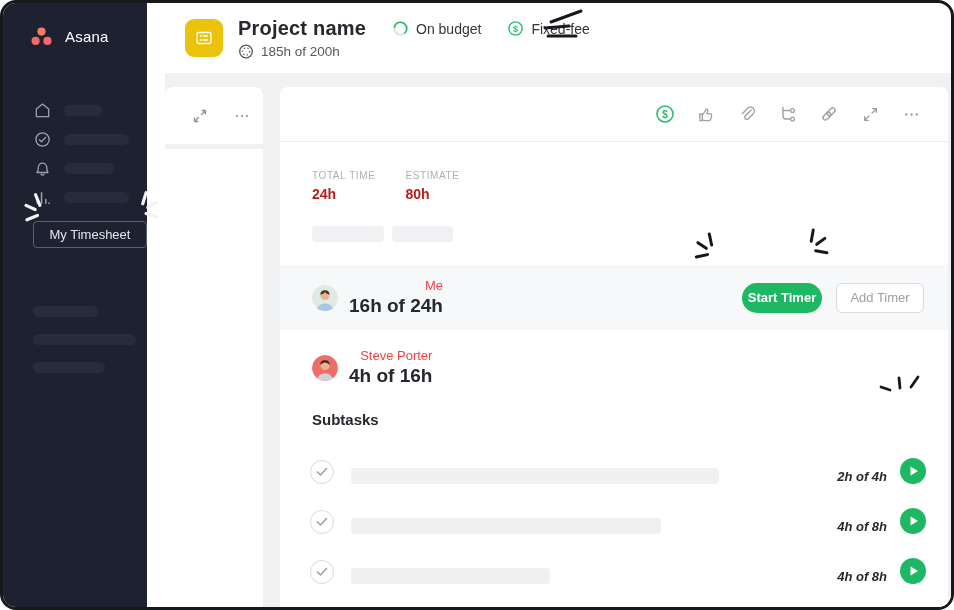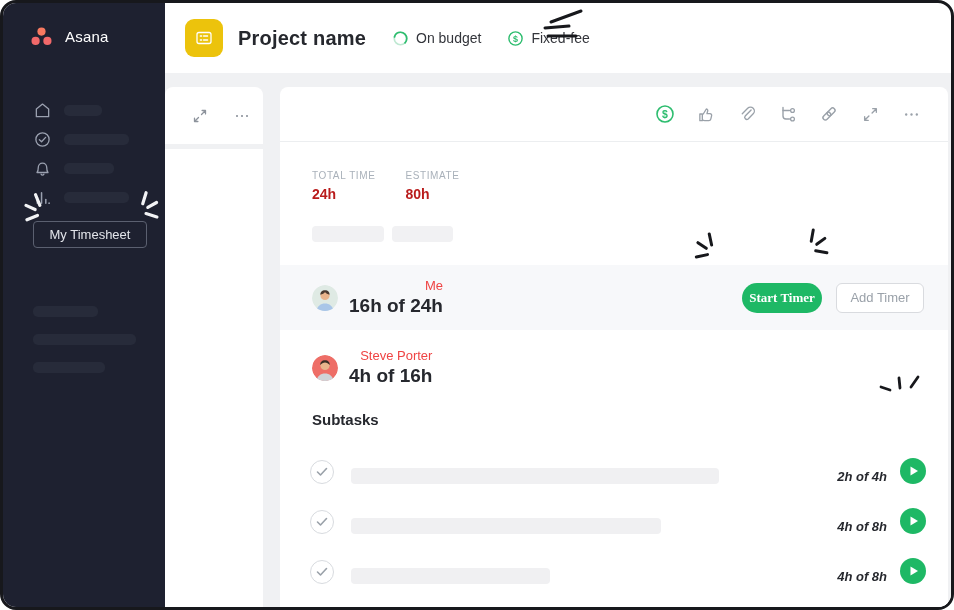--- a/index.html
+++ b/index.html
@@ -3,21 +3,21 @@
 <meta charset="utf-8">
 <style>
   * { box-sizing: border-box; margin: 0; padding: 0; }
   html,body { background:#fff; font-family:"Liberation Sans", sans-serif; }
   .frame {
     position:relative; width:954px; height:610px;
     border:3px solid #17181c; border-radius:16px; overflow:hidden; background:#fff;
   }
 
   
-  .sidebar { position:absolute; left:0; top:0; bottom:0; width:162px; background:#1e2130; }
+  .sidebar { position:absolute; left:0; top:0; bottom:0; width:144px; background:#1e2130; }
   .logo-row { display:flex; align-items:center; gap:13px; padding:24px 0 0 28px; }
   .logo-row .app-name { color:#fff; font-size:15px; letter-spacing:.2px; }
   .nav { margin-top:50px; display:flex; flex-direction:column; }
   .nav-item { display:flex; align-items:center; gap:13px; height:29px; padding-left:31px; }
   .nav-item svg { flex:0 0 auto; }
   .ph { background:#272b3a; border-radius:5px; height:11px; }
   .ph.w38{width:38px}.ph.w65{width:65px}.ph.w50{width:50px}.ph.w103{width:103px}.ph.w72{width:72px}
   .timesheet-btn {
     position:absolute; left:30px; top:218px; width:114px; height:27px;
     border:1px solid #5b6070; border-radius:4px; background:transparent;
@@ -57,21 +57,21 @@
   .pills { display:flex; gap:8px; margin:24px 0 0 32px; }
   .pill { height:16px; border-radius:4px; background:#f1f1f3; }
   .pill.p1{width:72px}.pill.p2{width:61px}
 
   .me-row { margin-top:23px; background:#f7f8fa; display:flex; align-items:center; padding:13px 24px 13px 32px; }
   .avatar { width:26px; height:26px; border-radius:50%; overflow:hidden; flex:0 0 auto; }
   .stack { display:flex; flex-direction:column; gap:2px; margin-left:11px; }
   .who { font-size:13px; color:#ef4444;text-align:right; }
   .time-bold { font-size:19px; font-weight:bold; color:#26282e; }
   .spacer { flex:1; }
-  .btn-start { width:80px; height:30px; border:none; border-radius:15px; background:#1eb865; color:#fff; font-size:13px; font-weight:bold; cursor:pointer; font-family:Liberation Serif, serif; }
+  .btn-start { width:80px; height:30px; border:none; border-radius:15px; background:#1eb865; color:#fff; font-size:13px; font-weight:bold; cursor:pointer; font-family:Liberation Sans, sans-serif; }
   .btn-add { width:88px; height:30px; margin-left:14px; border:1px solid #d9dbdf; border-radius:6px; background:#fff; color:#9aa1a9; font-size:13px; cursor:pointer; font-family:"Liberation Sans", sans-serif; }
 
   .members { display:flex; gap:36px; margin:18px 0 0 32px; }
   .member { display:flex; align-items:center; }
 
   .subtasks-h { margin:24px 0 0 32px; font-size:15px; font-weight:bold; color:#26282e; }
   .subtask-list { margin-top:6px; }
   .subtask-row { display:flex; align-items:flex-end; height:50px; padding:0 22px 0 30px;font-style:italic; }
   .check { width:24px; height:24px; border-radius:50%; border:1px solid #d8dbdf; display:flex; align-items:center; justify-content:center; flex:0 0 auto; }
   .sbar { height:16px; border-radius:4px; background:#f0f0f2; margin-left:17px; }
@@ -159,20 +159,27 @@
           </svg>
           <span>On budget</span>
         </span>
         <span class="badge">
           <svg width="17" height="17" viewBox="0 0 18 18">
             <circle cx="9" cy="9" r="7" fill="none" stroke="#2ebd6f" stroke-width="1.5"></circle>
             <text x="9" y="12.4" text-anchor="middle" font-size="9.5" font-weight="bold" fill="#2ebd6f" font-family="Liberation Sans, sans-serif">$</text>
           </svg>
           <span>Fixed-fee</span>
         </span>
+      </div>
+      <div class="sub-row">
+        <svg width="16" height="16" viewBox="0 0 16 16">
+          <circle cx="8" cy="8.5" r="6.3" fill="none" stroke="#55575e" stroke-width="1.3"></circle>
+          <circle cx="8" cy="8.5" r="3.6" fill="none" stroke="#55575e" stroke-width="1.3" stroke-dasharray="1.2 2.4"></circle>
+        </svg>
+        <span>185h of 200h</span>
       </div>
     </div>
   </div>
 
   <div class="content-bg"></div>
 
   <div class="mini-head">
     <span class="tool-btn">
       <svg width="16" height="16" viewBox="0 0 16 16">
         <path d="M9.5 6.5 L13.5 2.5 M13.5 2.5 h-3.4 M13.5 2.5 v3.4 M6.5 9.5 L2.5 13.5 M2.5 13.5 h3.4 M2.5 13.5 v-3.4" fill="none" stroke="#8d939c" stroke-width="1.3" stroke-linecap="round"></path>

